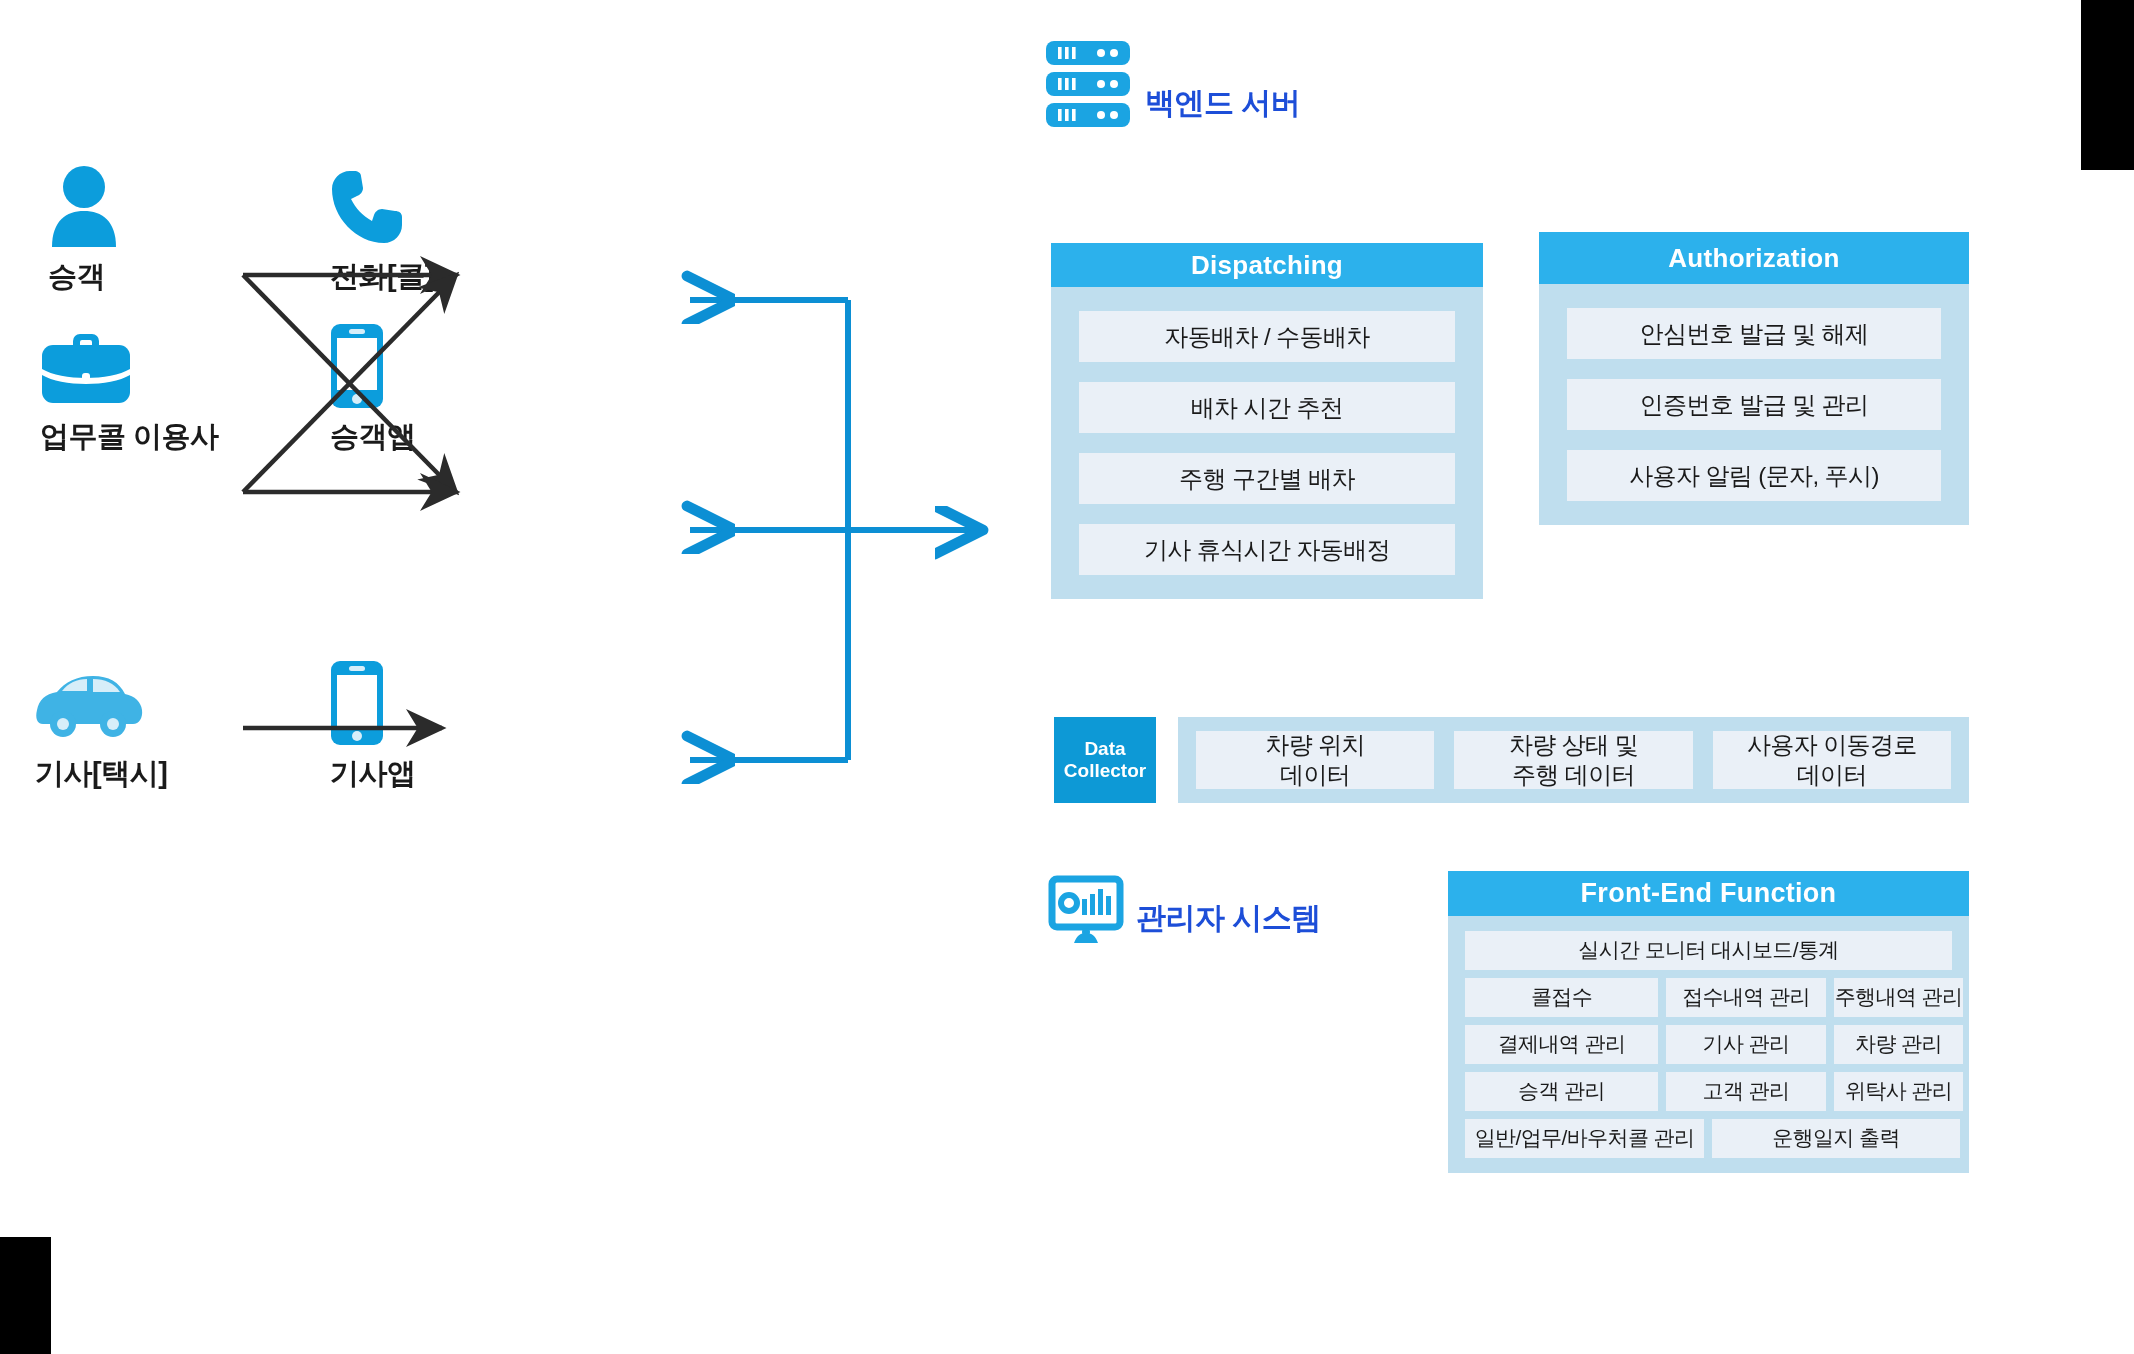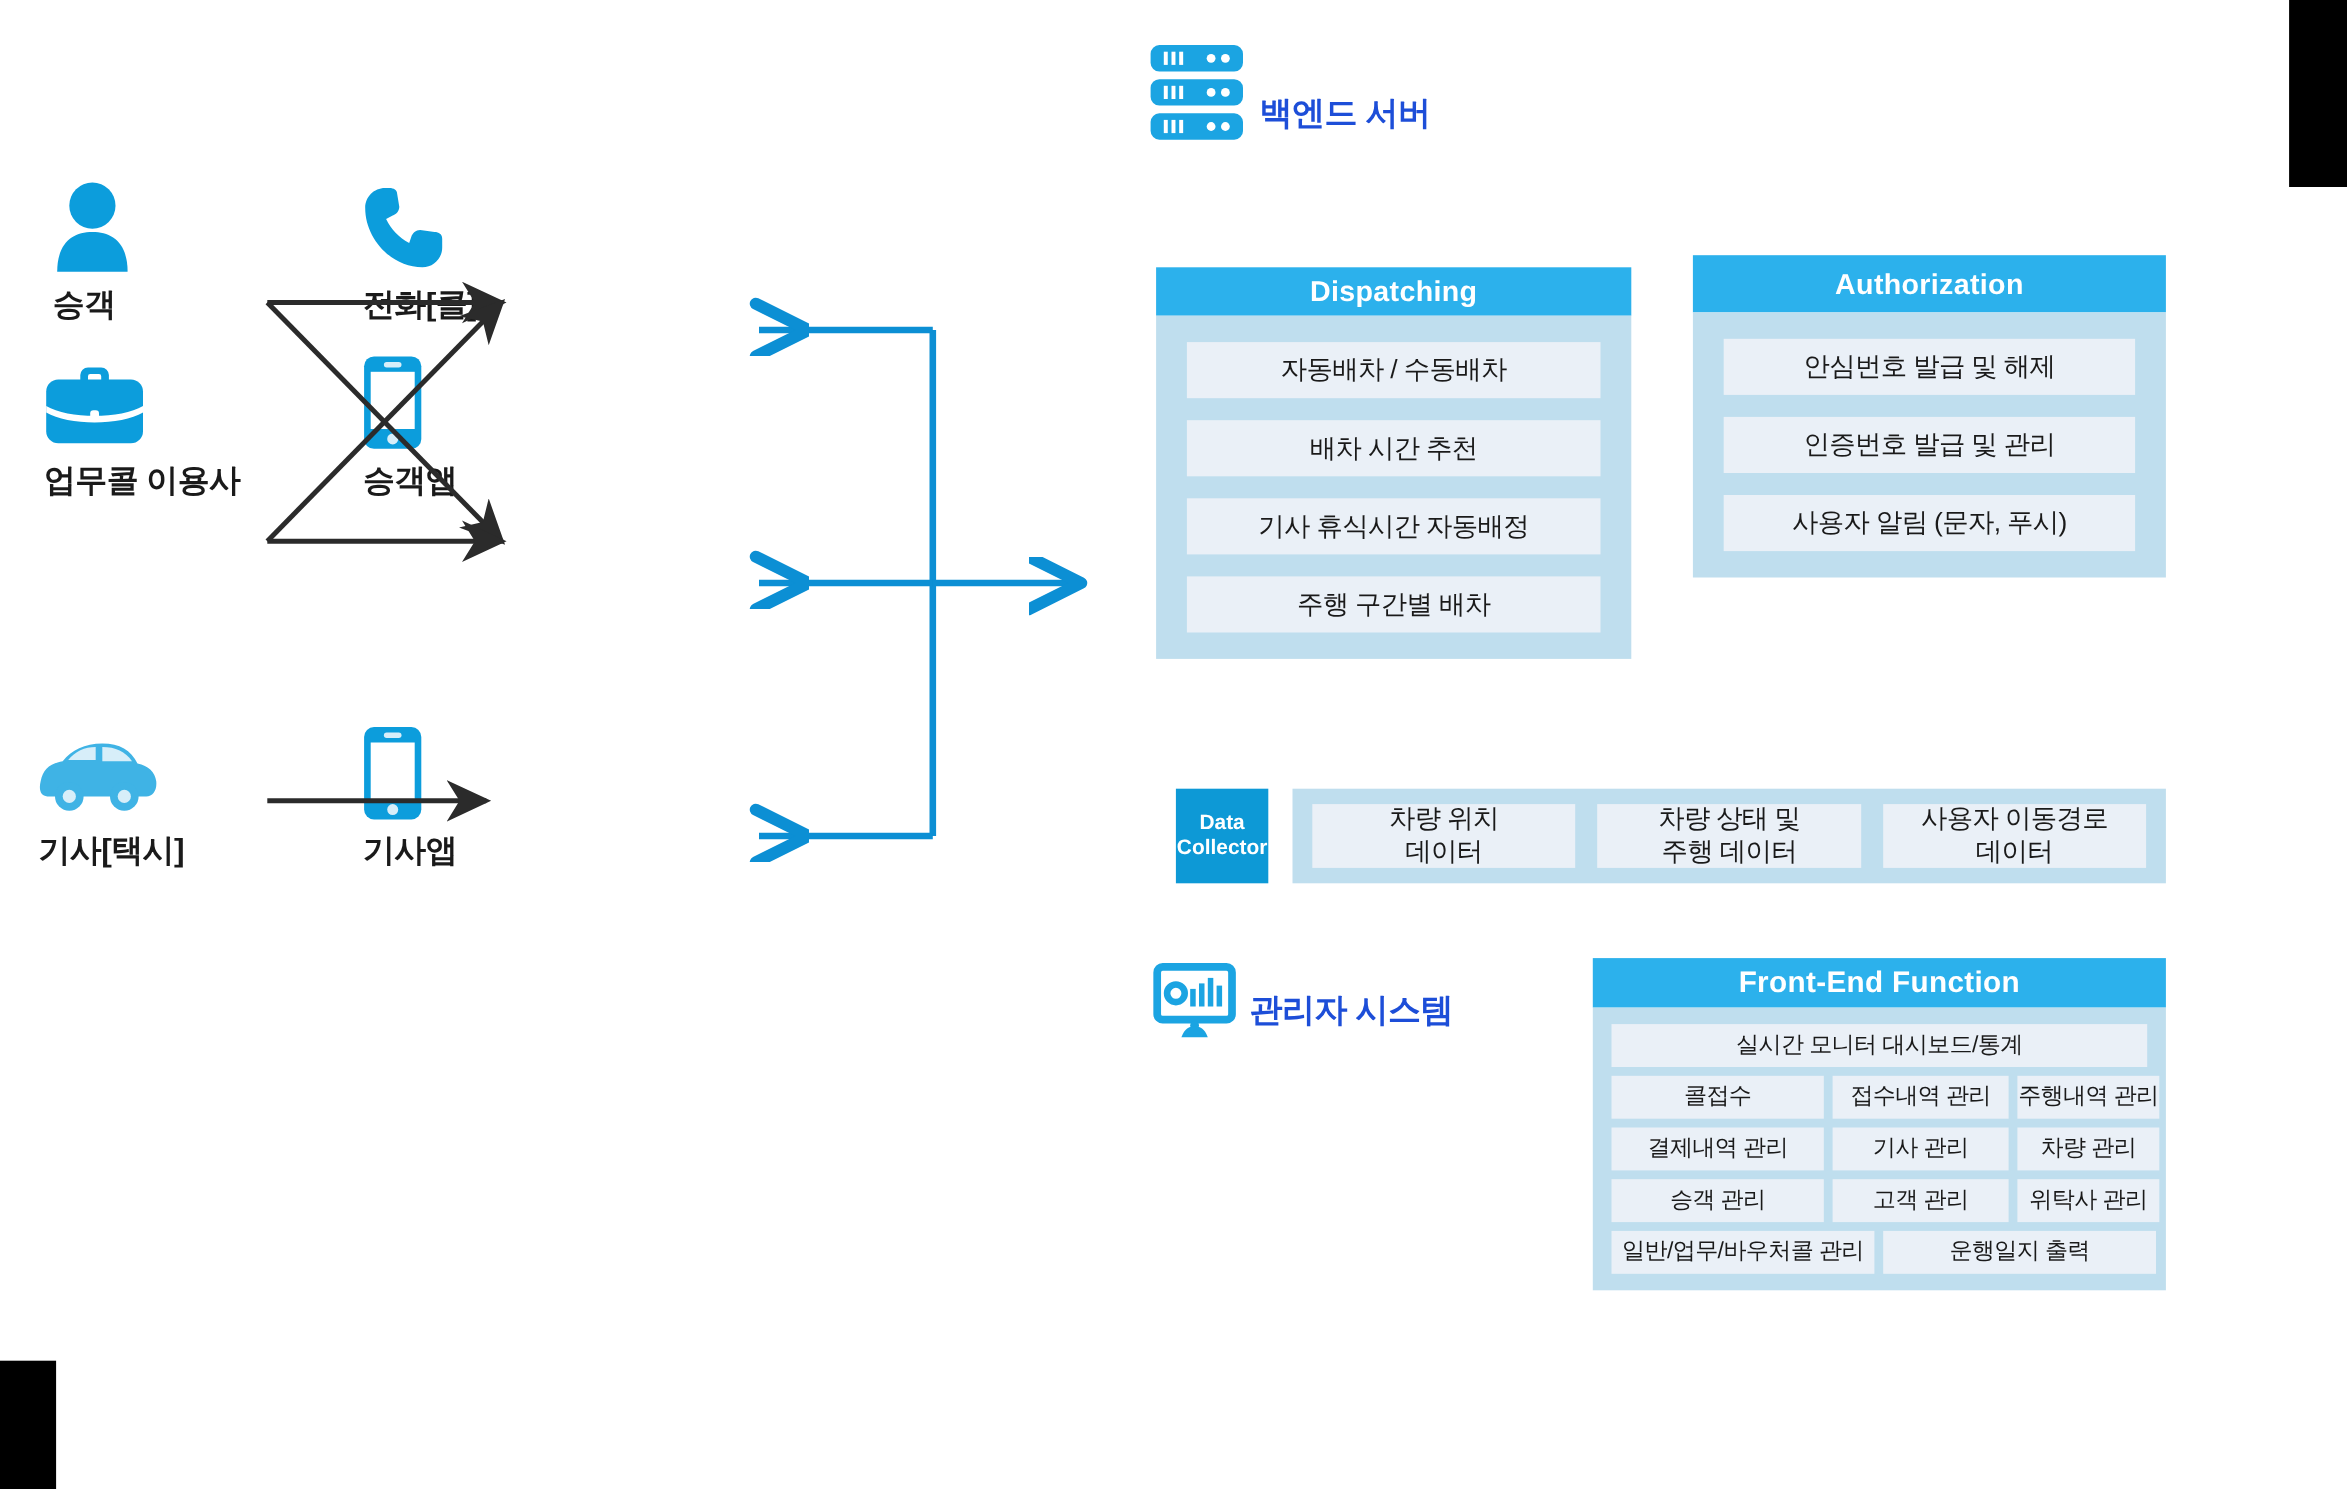--- a/index.html
+++ b/index.html
@@ -61,23 +61,23 @@
 
   
   .p-auth{left:1539px;top:232px;width:430px;}
   .p-auth .grp-title{height:52px;}
   .p-auth .grp-body{padding:24px 28px;display:flex;flex-direction:column;gap:20px;}
   .p-auth .cell{height:51px;}
 
   
   .p-data{left:1054px;top:717px;width:915px;display:flex;align-items:stretch;}
   .dc-tag{
-    width:84px;background:#0D99D6;color:#fff;
+    width:102px;background:#0D99D6;color:#fff;
     font-size:19px;font-weight:700;line-height:1.15;
-    display:flex;align-items:center;justify-content:center;text-align:center;margin-left:15px;
+    display:flex;align-items:center;justify-content:center;text-align:center;
   }
   .dc-body{
     flex:1;margin-left:22px;background:#BFDEEE;
     display:flex;align-items:center;gap:20px;padding:14px 18px;
   }
   .dc-body .cell{flex:1;height:58px;}
 
   
   .p-fe{left:1448px;top:871px;width:521px;}
   .p-fe .grp-title{height:45px;font-size:27px;}
@@ -244,22 +244,22 @@
       </svg>
     </span>
     <span class="sys-lbl">백엔드 서버</span>
   </div>
 
   <div class="abs p-disp">
     <div class="grp-title">Dispatching</div>
     <div class="grp-body">
       <div class="cell">자동배차 / 수동배차</div>
       <div class="cell">배차 시간 추천</div>
+      <div class="cell">주행 구간별 배차</div>
       <div class="cell">기사 휴식시간 자동배정</div>
-      <div class="cell">주행 구간별 배차</div>
     </div>
   </div>
 
   <div class="abs p-auth">
     <div class="grp-title">Authorization</div>
     <div class="grp-body">
       <div class="cell">안심번호 발급 및 해제</div>
       <div class="cell">인증번호 발급 및 관리</div>
       <div class="cell">사용자 알림 (문자, 푸시)</div>
     </div>

